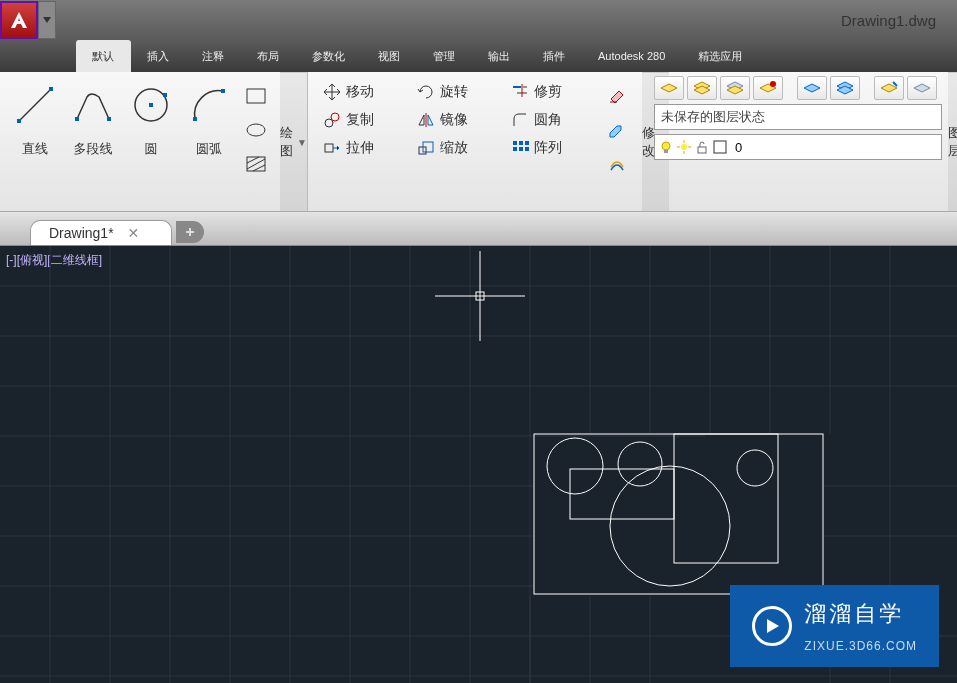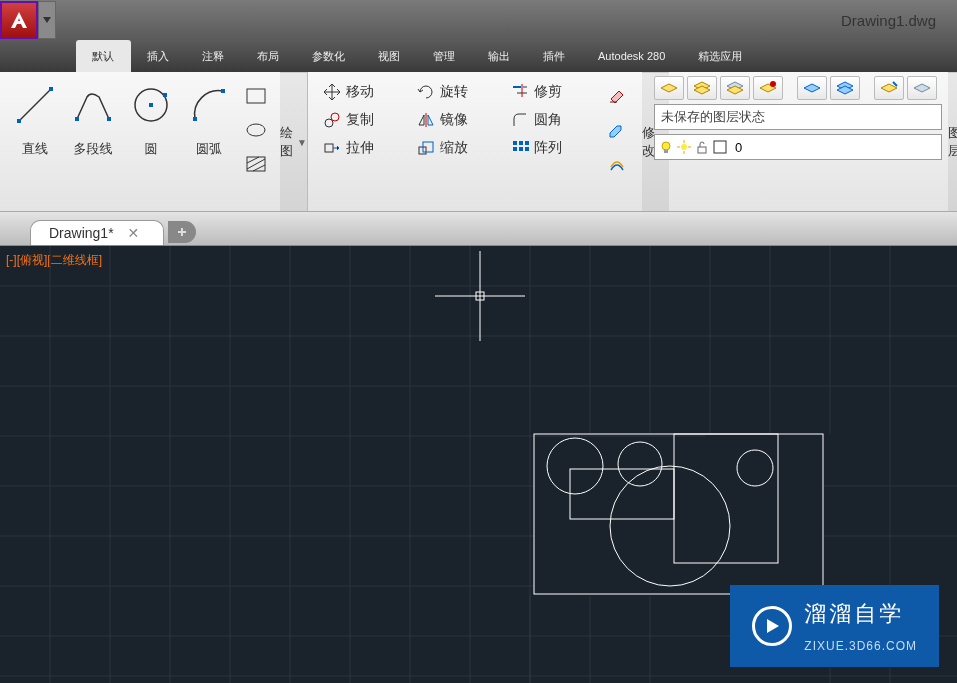--- a/index.html
+++ b/index.html
@@ -38,26 +38,26 @@
   .ext-col { display:flex; flex-direction:column; gap:8px; padding:6px 6px; }
   .ext-btn { width:26px; height:26px; display:flex; align-items:center; justify-content:center; cursor:pointer; }
   
   .layer-panel-body { flex:1; display:flex; flex-direction:column; padding:4px 6px; gap:4px; }
   .layer-icons-row { display:flex; gap:3px; }
   .layer-icon-btn { width:30px; height:24px; display:flex; align-items:center; justify-content:center; cursor:pointer; border:1px solid #bbb; background:linear-gradient(#fff,#e8e8e8); border-radius:2px; }
   .layer-state-combo { border:1px solid #999; background:#fff; height:26px; display:flex; align-items:center; padding:12px 6px; font-size:13px; color:#444; width:288px; }
   .layer-cur-row { display:flex; align-items:center; gap:4px; border:1px solid #999; background:#fff; height:26px; padding:0 4px; width:288px; }
   
   .tab-strip { height: 34px; background: linear-gradient(to bottom, #e4e4e4, #bcbcbc); display:flex; align-items:flex-end; padding-left: 30px; border-bottom: 1px solid #888; }
-  .doc-tab { background: #fff; border:1px solid #999; border-bottom:none; border-radius: 10px 10px 0 0; padding: 4px 24px 4px 18px; font-size:14px; color:#333; display:flex; align-items:center; gap:14px; }
+  .doc-tab { background: #fff; border:1px solid #999; border-bottom:none; border-radius: 10px 10px 0 0; padding: 4px 32px 4px 18px; font-size:14px; color:#333; display:flex; align-items:center; gap:14px; }
   .doc-tab .close { color:#888; font-size:14px; cursor:pointer; }
   .add-tab { width:28px; height:22px; background:#888; border-radius: 0 12px 12px 0; margin-left:4px; margin-bottom:2px; display:flex; align-items:center; justify-content:center; cursor:pointer; }
   
   .canvas-area { position: relative; height: 437px; background: #1a222b; overflow:hidden; }
-  .view-label { position:absolute; top:6px; left:6px; color:#f97316; font-size:12px; }
+  .view-label { position:absolute; top:6px; left:6px; color:#c4b5fd; font-size:12px; }
   .grid-lines line { stroke:#2a3440; stroke-width:1; }
   .draw-lines { stroke:#fff; stroke-width:1; fill:none; }
   .crosshair line { stroke:#fff; stroke-width:1; }
   
   .watermark { position:absolute; right:18px; bottom:16px; background:#0f5aa8; color:#fff; padding:14px 22px; display:flex; align-items:center; gap:12px; }
   .watermark-logo { width:40px; height:40px; border:3px solid #fff; border-radius:50%; display:flex; align-items:center; justify-content:center; }
   .watermark-text { font-size:22px; font-weight:500; letter-spacing:3px; }
   .watermark-sub { font-size:12px; color:#c5dcf4; letter-spacing:1px; margin-top:10px; }
 </style>
 </head>

